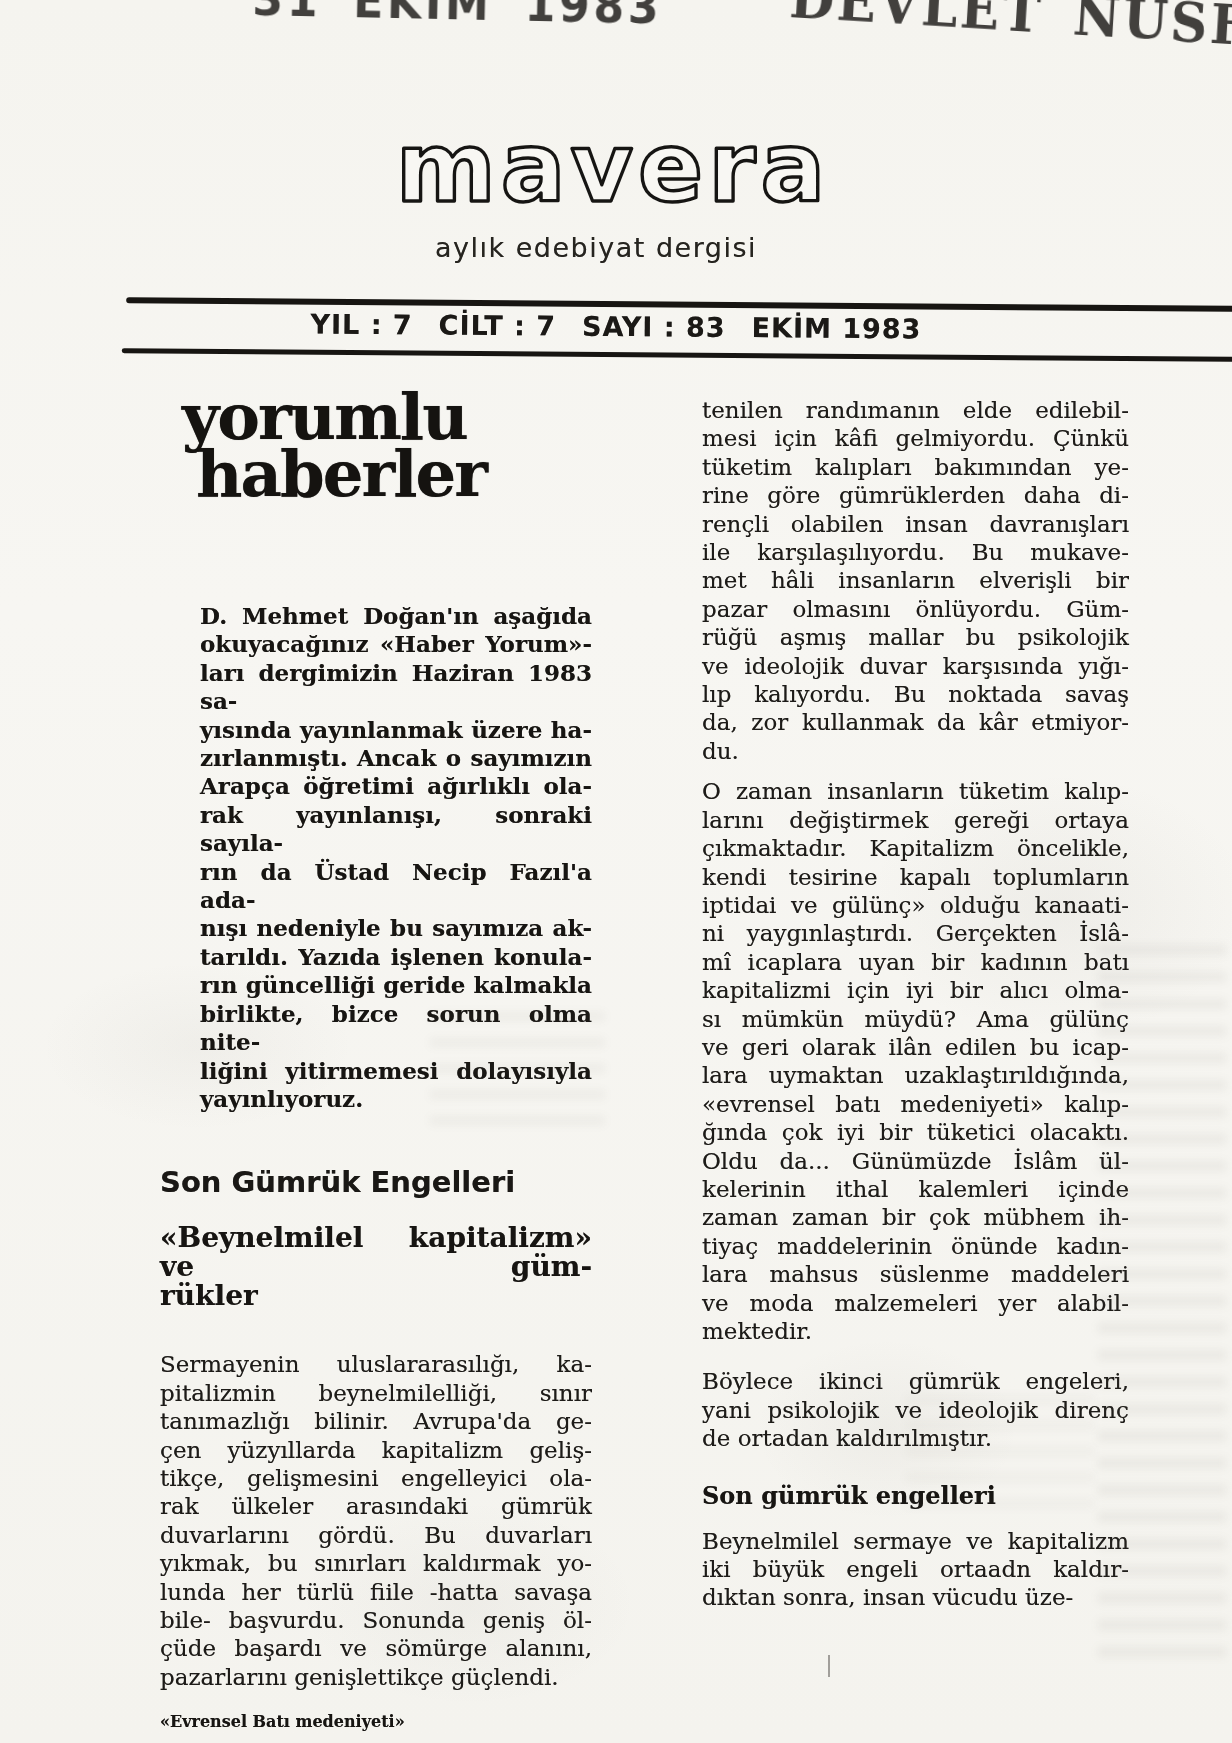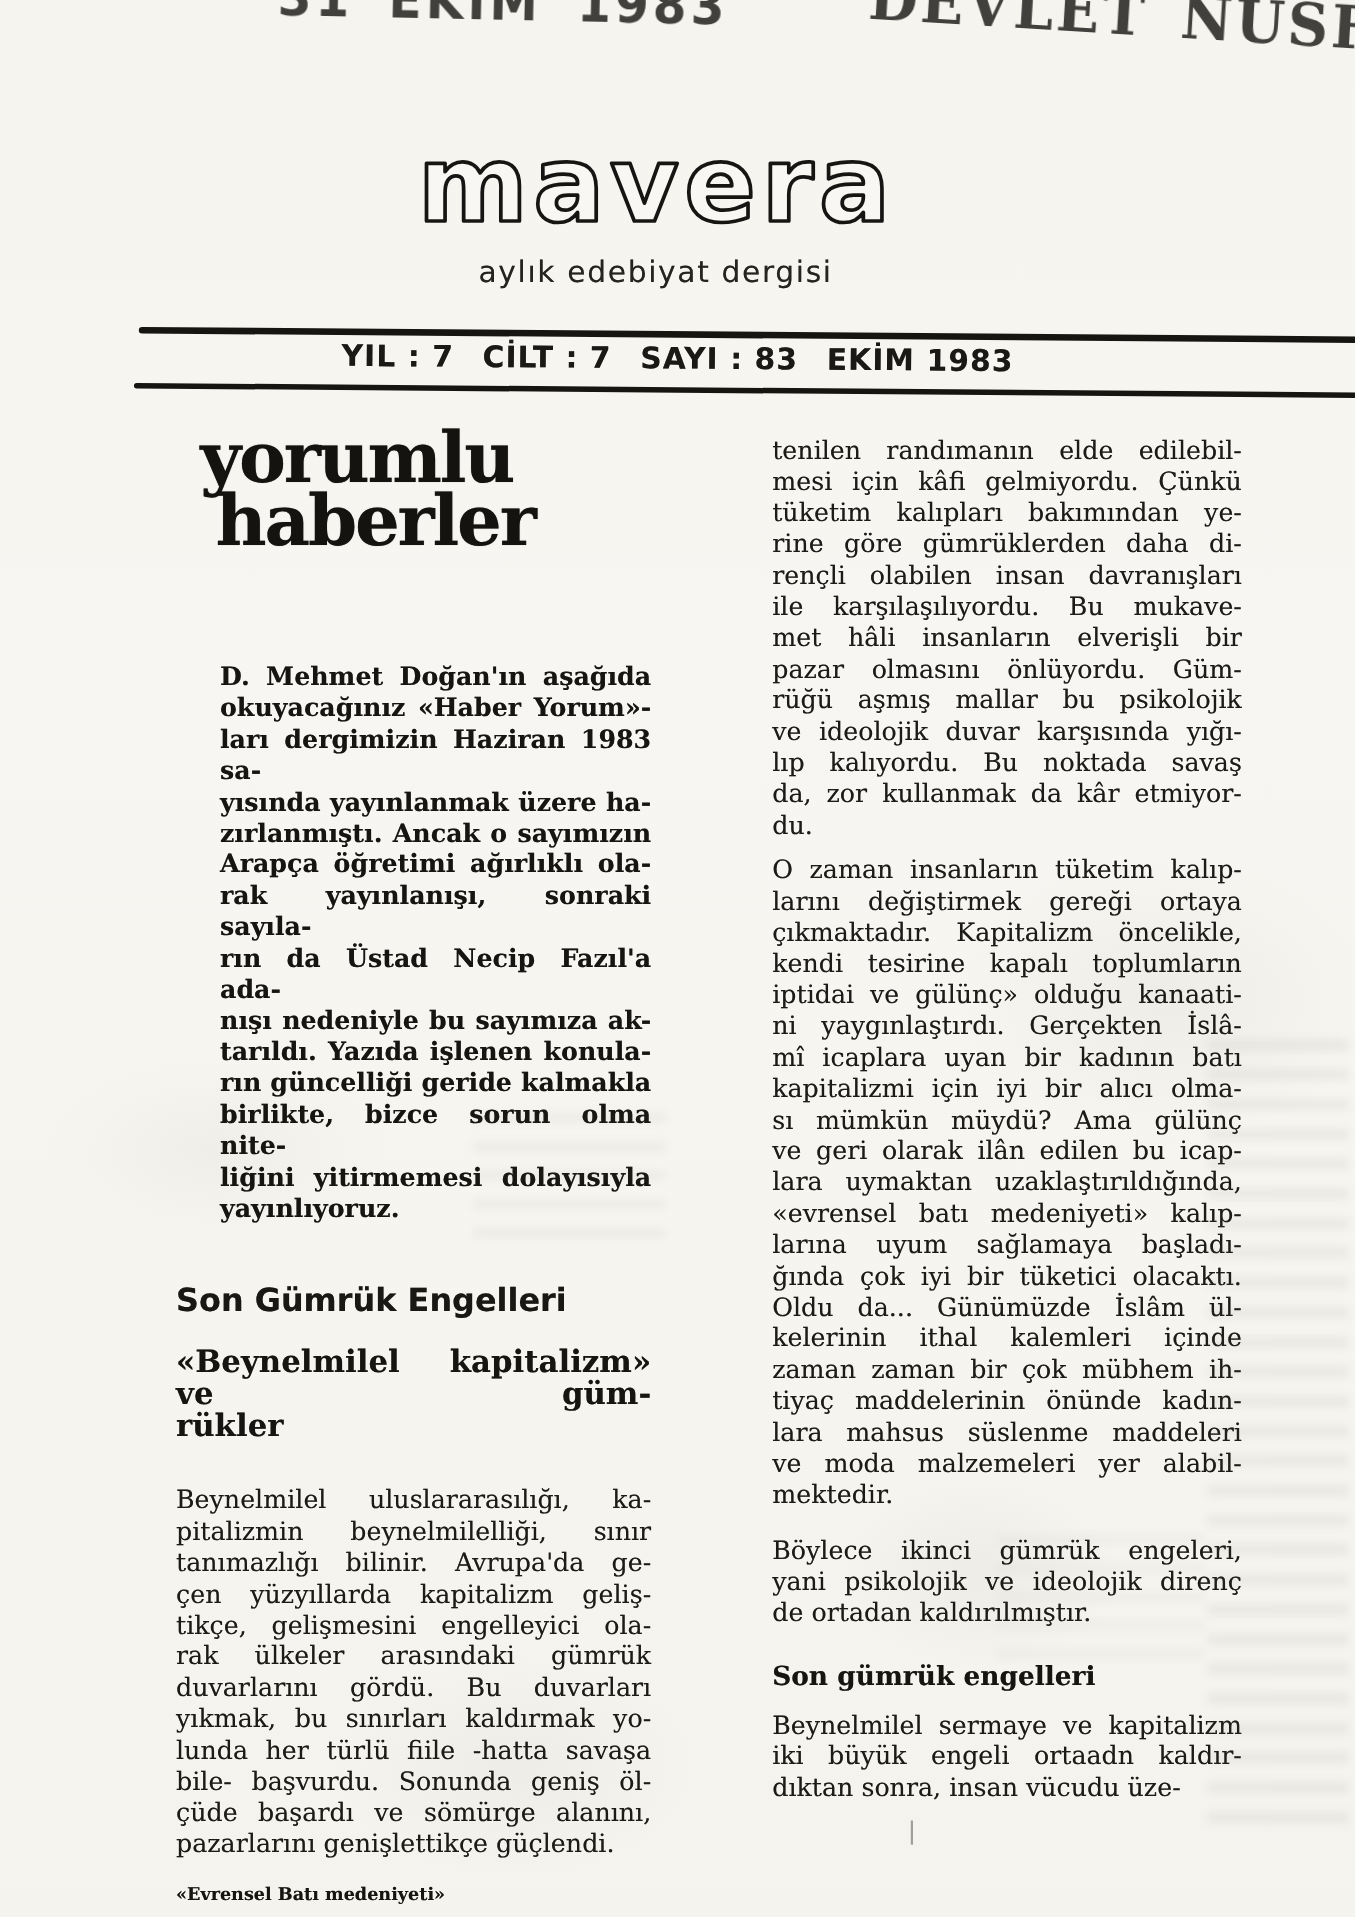--- a/index.html
+++ b/index.html
@@ -34,21 +34,21 @@
     filter: blur(4px);
   }
   
   .stamp { position:absolute; font-weight:bold; color:#23211f; white-space:nowrap;
     transform-origin:left bottom; opacity:.85; filter: blur(.4px); }
   .stamp-left  { left:252px; top:-30px; font-size:48px; letter-spacing:4px; word-spacing:14px;
     font-family:"DejaVu Sans","Liberation Sans",sans-serif; transform: rotate(1.2deg) scaleX(.92); }
   .stamp-right { left:788px; top:-34px; font-size:54px; letter-spacing:3px; word-spacing:10px;
     font-family:"DejaVu Serif","Liberation Serif",serif; transform: rotate(3.5deg) scaleX(.95); }
   
-  .logo-wrap { position:absolute; left:382px; top:118px; width:430px; height:105px; }
+  .logo-wrap { position:absolute; left:398px; top:118px; width:430px; height:105px; }
   .subtitle { position:absolute; left:0; top:232px; width:1192px; text-align:center;
     font-family:"DejaVu Sans","Liberation Sans",sans-serif; font-size:27px; letter-spacing:1.5px;
     color:#26241f; text-shadow:0 0 .5px rgba(0,0,0,.45); }
   
   .infobar { position:absolute; left:0; top:0; width:1232px; transform: rotate(.45deg); transform-origin:center 325px; }
   .rule { position:absolute; background:#171512; border-radius:3px; }
   .rule-top    { left:126px; top:301px; width:1120px; height:6px; }
   .rule-bottom { left:122px; top:352px; width:1124px; height:5px; }
   .issue-line { position:absolute; left:0; top:311px; width:1232px;
     display:flex; justify-content:center; gap:26px;
@@ -135,21 +135,21 @@
       </div>
 
     <div class="h-sans">Son Gümrük Engelleri</div>
 
     <div class="subhead jlines">
         <div class="ln">«Beynelmilel kapitalizm» ve güm-</div>
         <div class="ln last">rükler</div>
       </div>
 
     <div class="body-par jlines">
-        <div class="ln">Beynelmilel uluslararasılığı, ka-</div>
+        <div class="ln">Sermayenin uluslararasılığı, ka-</div>
         <div class="ln">pitalizmin beynelmilelliği, sınır</div>
         <div class="ln">tanımazlığı bilinir. Avrupa'da ge-</div>
         <div class="ln">çen yüzyıllarda kapitalizm geliş-</div>
         <div class="ln">tikçe, gelişmesini engelleyici ola-</div>
         <div class="ln">rak ülkeler arasındaki gümrük</div>
         <div class="ln">duvarlarını gördü. Bu duvarları</div>
         <div class="ln">yıkmak, bu sınırları kaldırmak yo-</div>
         <div class="ln">lunda her türlü fiile -hatta savaşa</div>
         <div class="ln">bile- başvurdu. Sonunda geniş öl-</div>
         <div class="ln">çüde başardı ve sömürge alanını,</div>
@@ -183,21 +183,20 @@
         <div class="ln">çıkmaktadır. Kapitalizm öncelikle,</div>
         <div class="ln">kendi tesirine kapalı toplumların</div>
         <div class="ln">iptidai ve gülünç» olduğu kanaati-</div>
         <div class="ln">ni yaygınlaştırdı. Gerçekten İslâ-</div>
         <div class="ln">mî icaplara uyan bir kadının batı</div>
         <div class="ln">kapitalizmi için iyi bir alıcı olma-</div>
         <div class="ln">sı mümkün müydü? Ama gülünç</div>
         <div class="ln">ve geri olarak ilân edilen bu icap-</div>
         <div class="ln">lara uymaktan uzaklaştırıldığında,</div>
         <div class="ln">«evrensel batı medeniyeti» kalıp-</div>
-        <div class="ln">larına uyum sağlamaya başladı-</div>
         <div class="ln">ğında çok iyi bir tüketici olacaktı.</div>
         <div class="ln">Oldu da... Günümüzde İslâm ül-</div>
         <div class="ln">kelerinin ithal kalemleri içinde</div>
         <div class="ln">zaman zaman bir çok mübhem ih-</div>
         <div class="ln">tiyaç maddelerinin önünde kadın-</div>
         <div class="ln">lara mahsus süslenme maddeleri</div>
         <div class="ln">ve moda malzemeleri yer alabil-</div>
         <div class="ln last">mektedir.</div>
       </div>
 

